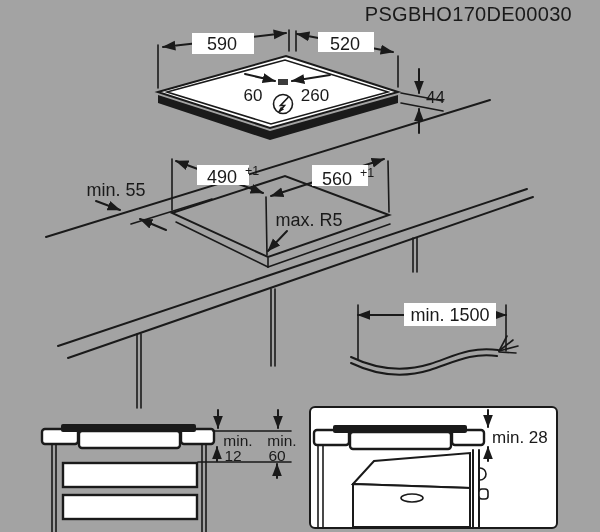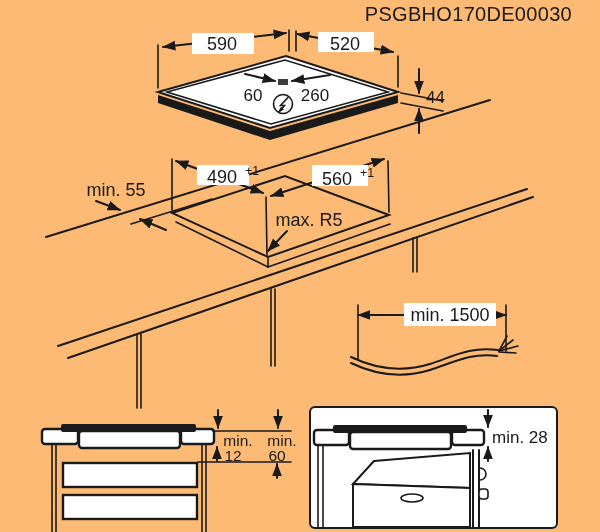--- a/index.html
+++ b/index.html
@@ -1,16 +1,16 @@
 <!DOCTYPE html>
 <html><head>
 <meta charset="utf-8">
 <style>
   html,body{margin:0;padding:0;background:#fff;}
-  #stage{position:relative;width:600px;height:532px;background:#fdba74;overflow:hidden;
+  #stage{position:relative;width:600px;height:532px;background:#a3a3a3;overflow:hidden;
          font-family:"Liberation Sans", sans-serif;}
   svg{display:block;}
   text{font-family:"Liberation Sans", sans-serif;fill:#1a1a1a;}
   .ln{stroke:#1a1a1a;stroke-width:2;fill:none;stroke-linecap:round;}
   .lnthin{stroke:#1a1a1a;stroke-width:1.6;fill:none;stroke-linecap:round;}
   .furn{stroke:#1a1a1a;stroke-width:2.4;fill:#fff;}
   .blk{fill:#1a1a1a;stroke:none;}
   .mask{fill:#fff;stroke:none;}
   .dim{font-size:18px;}
   .dimS{font-size:17px;}

